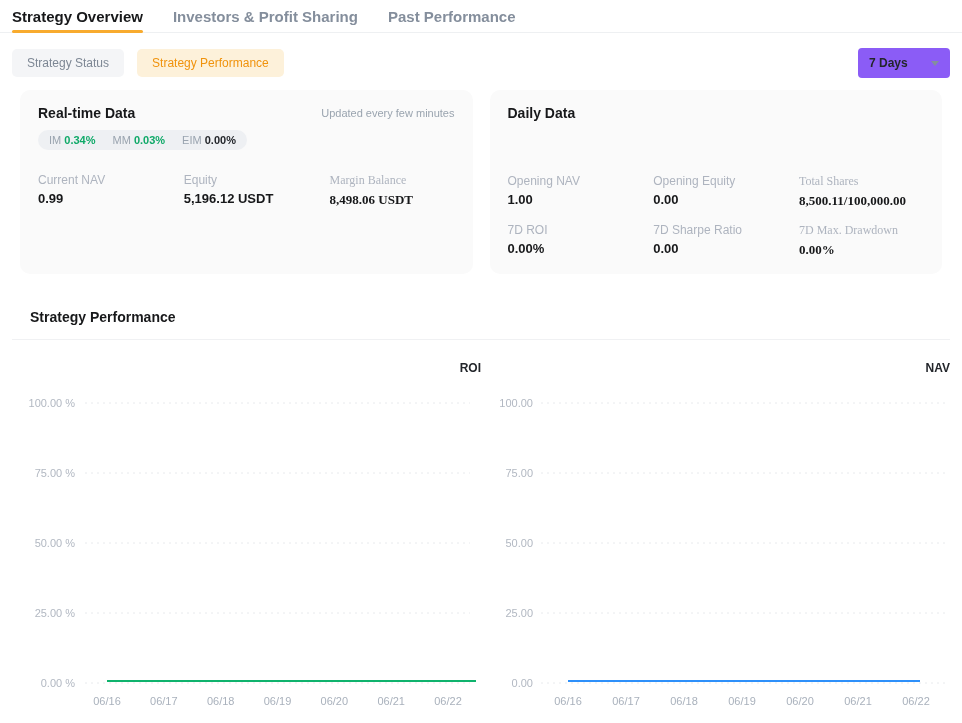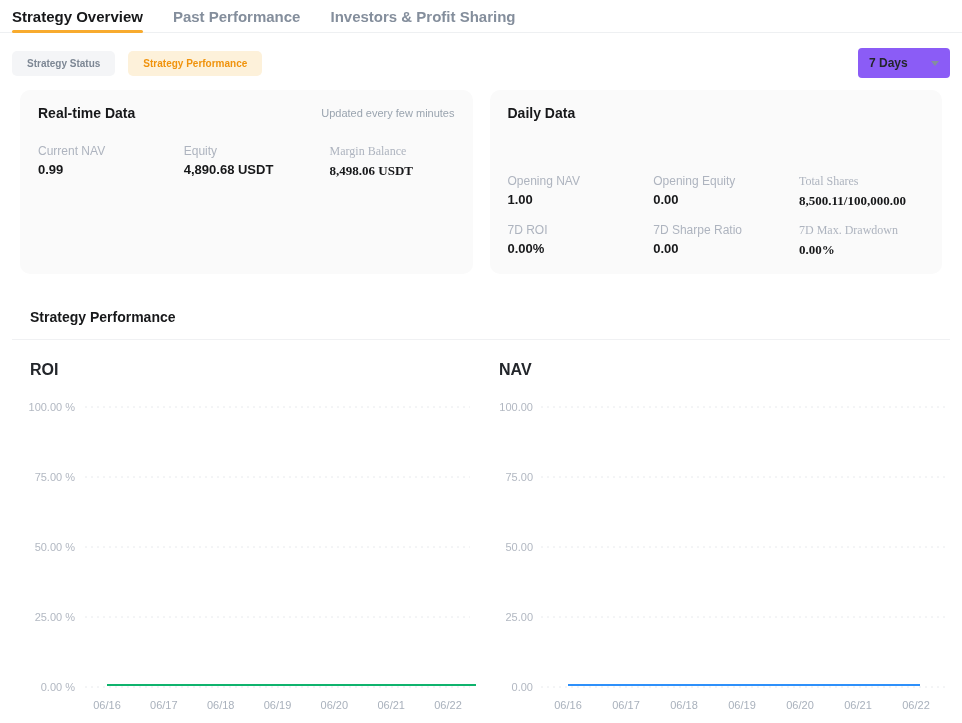--- a/index.html
+++ b/index.html
@@ -10,21 +10,21 @@
   }
 
   
   .tabs-row { display:flex; gap:30px; padding:0 12px; height:33px; align-items:center; border-bottom:1px solid #eef0f2; }
   .tab { position:relative; height:100%; display:flex; align-items:center; font-size:15px; font-weight:700; color:#848e9c; cursor:pointer; white-space:nowrap; }
   .tab.active { color:#17181a; }
   .tab.active::after { content:""; position:absolute; left:0; right:0; bottom:-1px; height:3px; border-radius:2px; background:#f8ab2e; }
 
   
   .subtabs-row { display:flex; align-items:center; padding:15px 12px 0 12px; }
-  .pill { padding:7px 15px; border-radius:5px; background:#f4f5f7; color:#7d8794; font-size:10px; font-weight:700; margin-right:13px; cursor:pointer; }
+  .pill { padding:7px 15px; border-radius:5px; background:#f4f5f7; color:#7d8794; font-size:12px; font-weight:400; margin-right:13px; cursor:pointer; }
   .pill.active { background:#fdf1da; color:#f0930d; }
   .flex-spacer { flex:1; }
   .period-select { width:92px; height:30px; background:#8b5cf6; border-radius:4px; display:flex; align-items:center; justify-content:space-between; padding:0 11px; font-size:12px; font-weight:600; color:#23262b; cursor:pointer; }
   .caret-down { width:0; height:0; border-left:4px solid transparent; border-right:4px solid transparent; border-top:5px solid #848e9c; }
 
   
   .cards-row { display:flex; gap:17px; padding:0 20px; margin-top:12px; }
   .card { flex:1; height:184px; background:#fafafa; border-radius:10px; padding:15px 18px; }
   .card-head { display:flex; justify-content:space-between; align-items:flex-start; }
   .card-title { font-size:14px; font-weight:700; color:#17181a; }
@@ -44,67 +44,81 @@
   .stat-col3 { width:30%; text-align:left;font-family:Liberation Serif, serif; }
   .stat-label { font-size:12px; color:#aeb4bf; }
   .stat-value { font-size:13px; font-weight:700; color:#17181a; margin-top:4px; }
 
   
   .perf-section { padding:0 12px; margin-top:35px; }
   .perf-title { font-size:14px; font-weight:700; color:#17181a; padding-left:18px; }
   .perf-divider { height:1px; background:#f0f1f3; margin-top:14px; }
   .charts-row { display:flex; }
   .chart { flex:1; }
-  .chart-title { font-size:16px; font-weight:700; color:#23262b; padding-left:18px; margin-top:21px; }
+  .chart-title { font-size:12px; font-weight:700; color:#23262b; padding-left:18px; margin-top:21px;text-align:right; }
   .plot { display:block; margin-top:12px; }
   .ytick-label { fill:#b2b8c2; font-size:11px; font-family:"Liberation Sans", sans-serif; }
   .xtick-label { fill:#a9b1bc; font-size:11px; font-family:"Liberation Sans", sans-serif; }
   .gridline { stroke:#e8eaed; stroke-width:1; stroke-dasharray:2 4; }
   .series-line { fill:none; stroke-width:2; }
 </style>
 </head>
 <body>
 
 <nav class="tabs-row">
   <div class="tab active">
       <span>Strategy Overview</span>
     </div>
   <div class="tab">
+      <span>Investors &amp; Profit Sharing</span>
+    </div>
+  <div class="tab">
       <span>Past Performance</span>
-    </div>
-  <div class="tab">
-      <span>Investors &amp; Profit Sharing</span>
     </div>
 </nav>
 
 <div class="subtabs-row">
   <div class="pill"><span>Strategy Status</span></div>
   <div class="pill active"><span>Strategy Performance</span></div>
   <div class="flex-spacer"></div>
   <div class="period-select">
     <span>7 Days</span>
     <span class="caret-down"></span>
   </div>
 </div>
 
 <div class="cards-row">
 
   <section class="card">
     <div class="card-head">
       <div class="card-title">Real-time Data</div>
       <div class="updated-note">Updated every few minutes</div>
     </div>
+    <div class="badge-pill">
+      <span class="badge-group">
+        <span class="badge-label">IM</span>
+        <span class="badge-value green">0.34%</span>
+      </span>
+      <span class="badge-group">
+        <span class="badge-label">MM</span>
+        <span class="badge-value green">0.03%</span>
+      </span>
+      <span class="badge-group">
+        <span class="badge-label">EIM</span>
+        <span class="badge-value">0.00%</span>
+      </span>
+    </div>
     <div class="stats-row rt-stats">
       <div class="stat-col1">
         <div class="stat-label">Current NAV</div>
         <div class="stat-value">0.99</div>
       </div>
       <div class="stat-col2">
         <div class="stat-label">Equity</div>
-        <div class="stat-value">4,890.68 USDT</div>
+        <div class="stat-value">5,196.12 USDT</div>
       </div>
       <div class="stat-col3">
         <div class="stat-label">Margin Balance</div>
         <div class="stat-value">8,498.06 USDT</div>
       </div>
     </div>
   </section>
 
   <section class="card">
     <div class="card-head">

